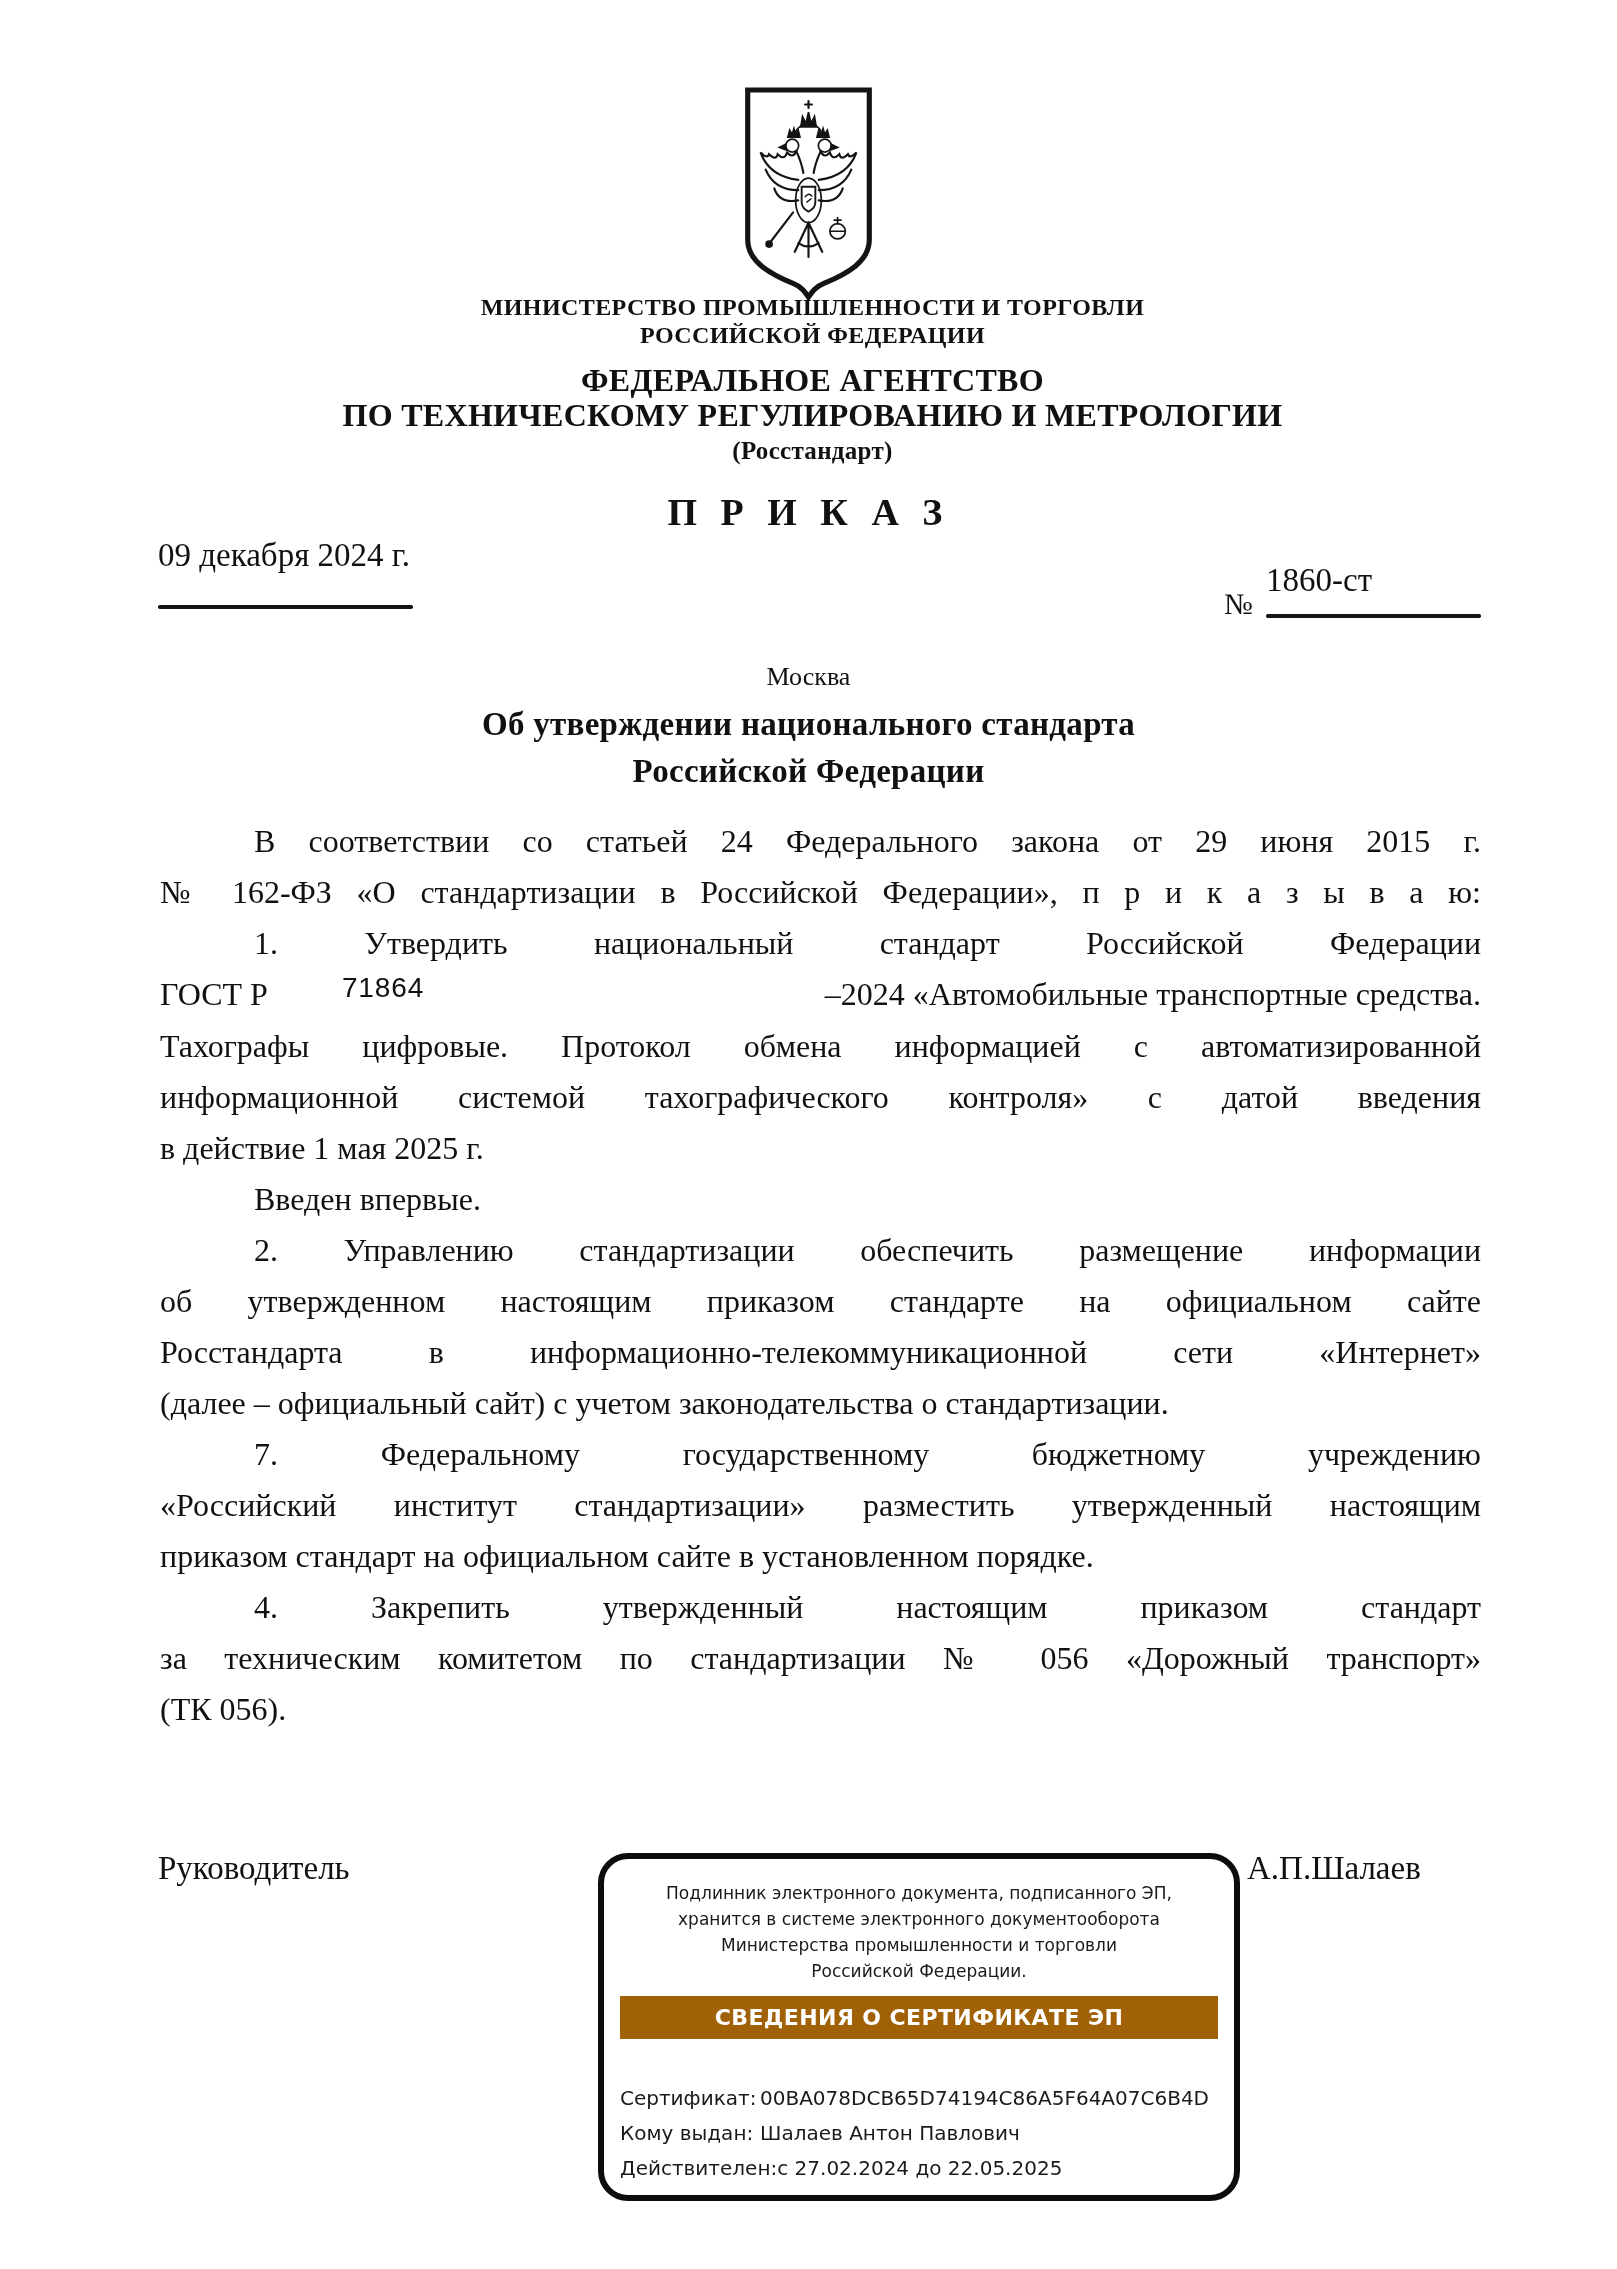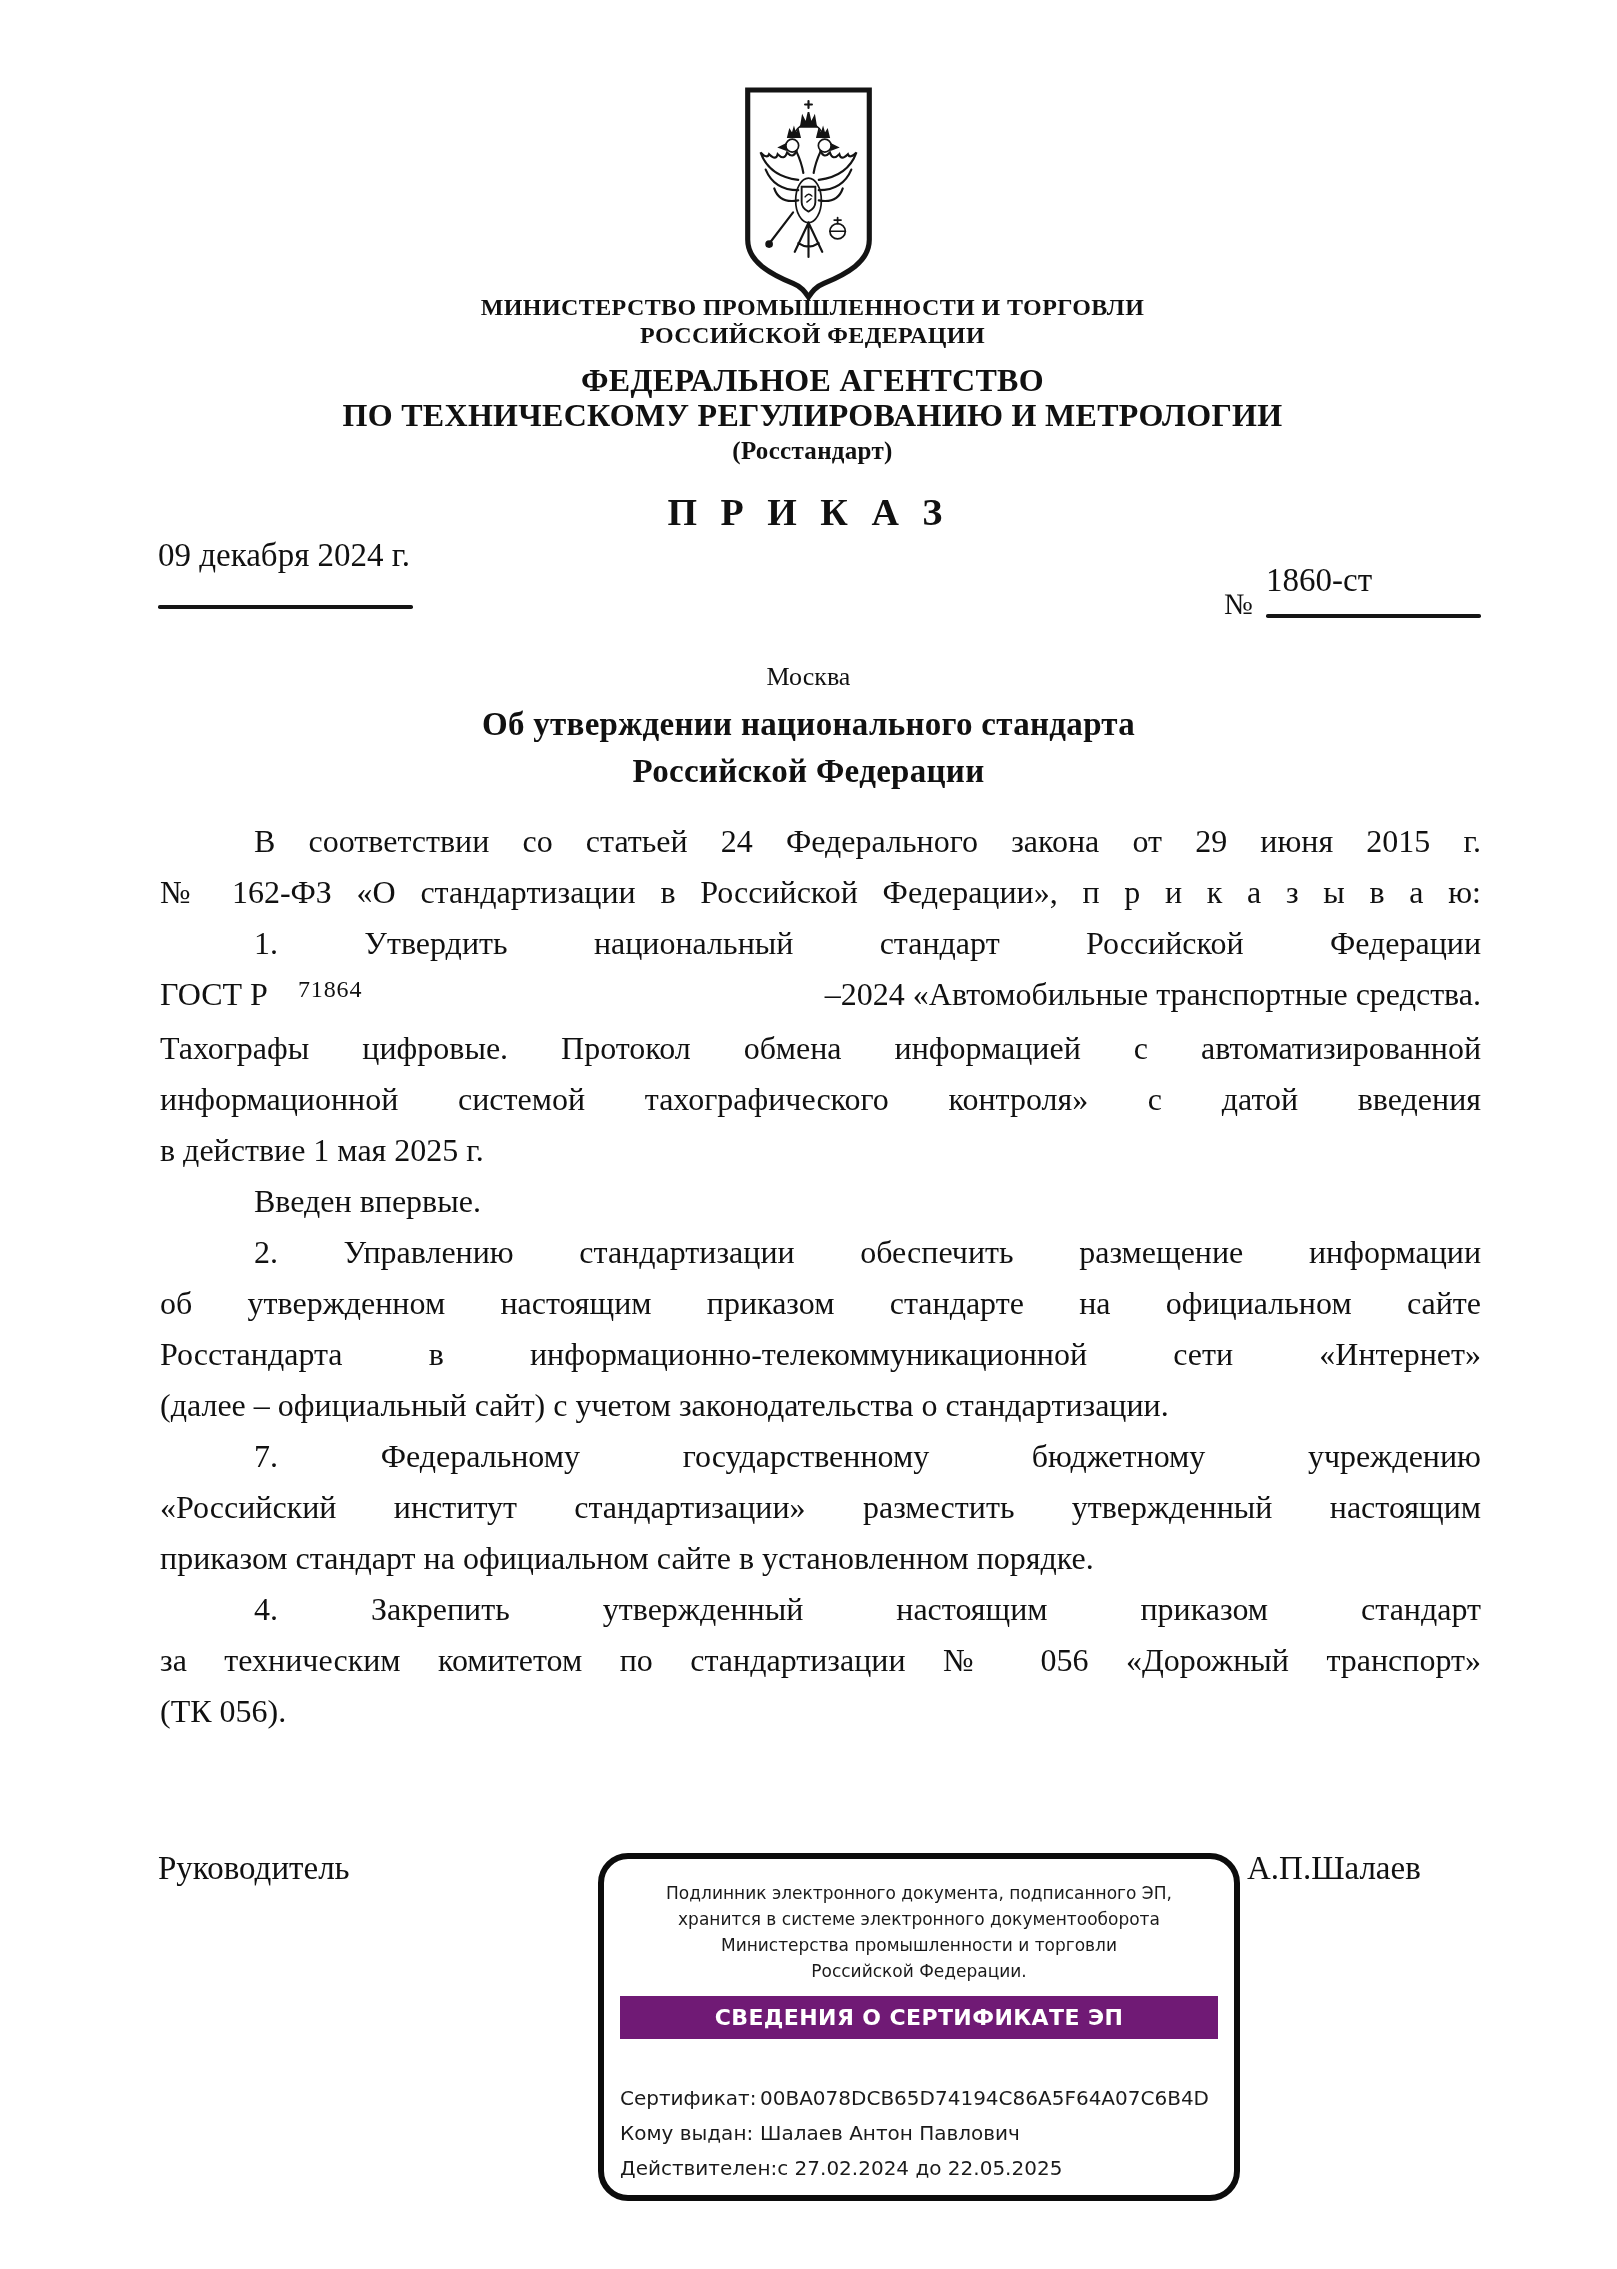--- a/index.html
+++ b/index.html
@@ -29,37 +29,37 @@
 
   .city{margin-top:128px;text-align:center;font-size:26px;line-height:30px;}
   .title{margin-top:8.9px;text-align:center;font-weight:bold;font-size:33px;line-height:47px;letter-spacing:0.3px;}
 
   
   .body-text{margin:21px 137px 0 160px;width:1321px;font-size:32px;line-height:51px;}
   .bline{min-height:51px;}
   .bline.just{text-align:justify;text-align-last:justify;}
   .bline.indent{text-indent:94px;}
   .gost-line{display:flex;align-items:baseline;}
-  .gost-num{margin-left:30px;position:relative;top:-8px;font-size:24px;font-family:Liberation Serif, serif;letter-spacing:0.9px;}
+  .gost-num{margin-left:74px;position:relative;top:-8px;font-size:28px;font-family:Liberation Sans, sans-serif;letter-spacing:0.9px;}
   .gost-tail{margin-left:auto;}
 
   
   .sig-role{position:absolute;left:158px;top:1850px;font-size:33px;}
   .sig-name{position:absolute;left:1247px;top:1850px;font-size:33px;}
 
   
   .stamp{
     position:absolute;left:598px;top:1853px;width:642px;height:348px;
     box-sizing:border-box;border:6.2px solid #0c0c0c;border-radius:30px;
     background:#fff;padding:21px 16px 0 16px;
     font-family:"DejaVu Sans", sans-serif;color:#1a1a1a;
   }
   .stamp-head{ text-align:center;font-size:17px;line-height:26px;}
   .stamp-banner{
-    margin-top:12.4px;background:#701a75;color:#fff;height:43px;
+    margin-top:12.4px;background:#a16207;color:#fff;height:43px;
     display:flex;align-items:center;justify-content:center;
     font-size:22px;letter-spacing:0.4px;font-weight:600;
   }
   .stamp-rows{margin-top:42px;font-size:20px;line-height:35px;}
   .cert-row{white-space:nowrap;}
   .cert-label{display:inline-block;min-width:140px;}
 </style>
 </head>
 <body>
 

